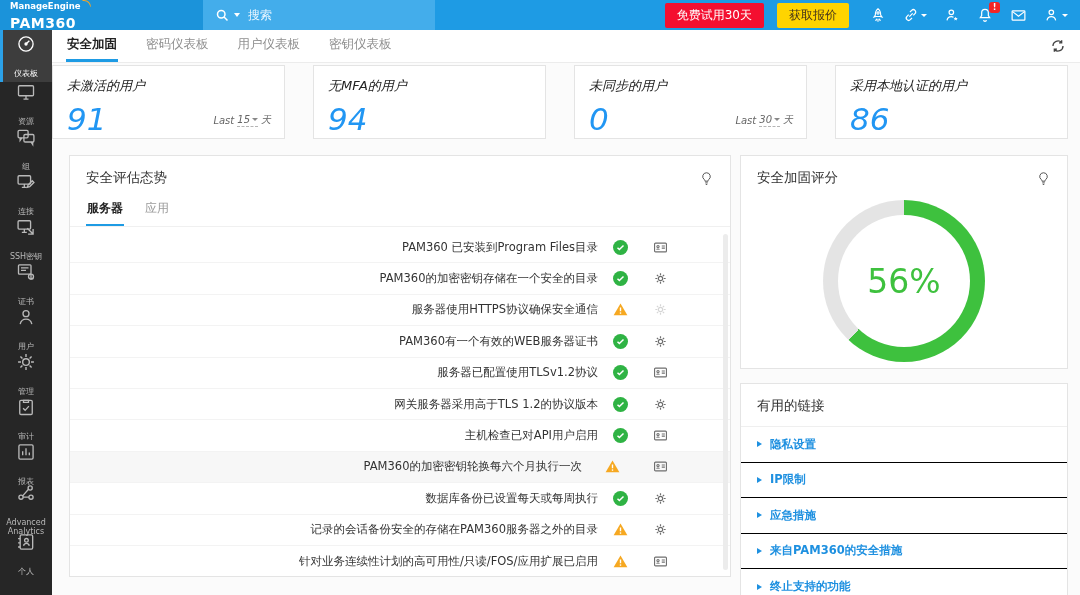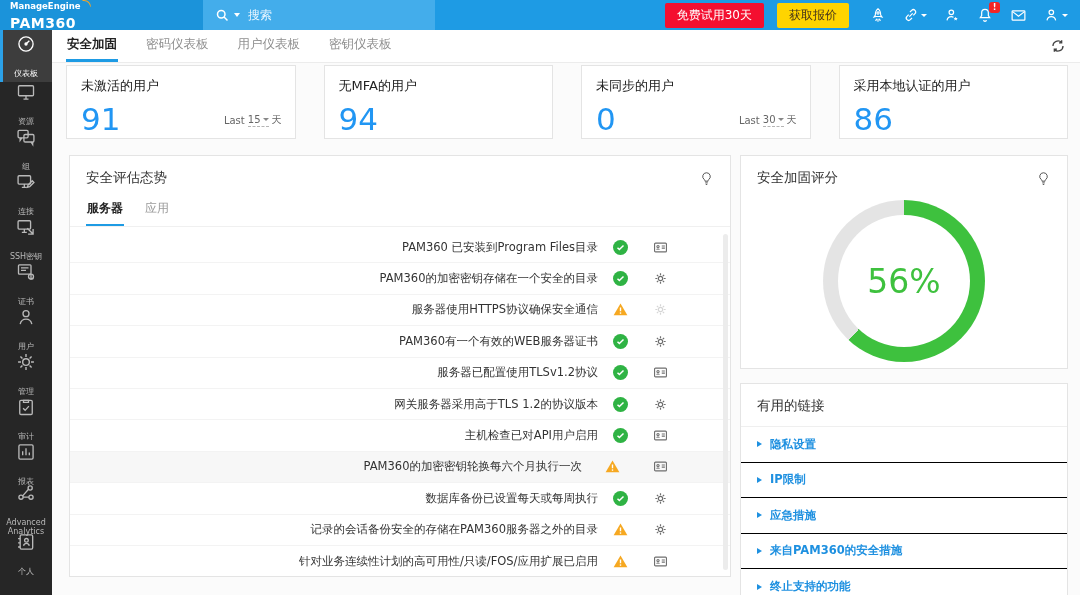--- a/index.html
+++ b/index.html
@@ -33,21 +33,21 @@
   .sb-item svg{flex:none;}
 
   
   .main{position:absolute;left:52px;top:30px;right:0;bottom:0;background:#fbfbfb;}
   .tabbar{height:33px;background:#fff;border-bottom:1px solid #ececec;display:flex;align-items:stretch;padding:0 14px;gap:27px;}
   .tab{font-size:12.5px;color:#8f8f8f;display:flex;align-items:center;border-bottom:3px solid transparent;cursor:pointer;padding:0 1px;}
   .tab.active{color:#222;font-weight:bold;border-bottom-color:#1e9be4;}
   .refresh{margin-left:auto;display:flex;align-items:center;cursor:pointer;}
 
   
-  .cards{position:absolute;left:14px;right:12px;top:35px;display:flex;gap:28px;}
+  .cards{position:absolute;left:0;right:12px;top:35px;display:flex;gap:28px;font-style:italic;}
   .card{flex:1;height:74px;background:#fff;border:1px solid #e4e4e4;padding:11px 14px;position:relative;cursor:pointer;}
   .card .ttl{font-size:13px;color:#222;}
   .card .val{font-size:31px;color:#2196f3;line-height:1;margin-top:9px;font-weight:400;}
   .period{position:absolute;right:13px;bottom:11px;font-size:10px;color:#666;display:flex;align-items:center;gap:3px;}
   .period .num{border-bottom:1px dashed #b5b5b5;padding-bottom:1px;cursor:pointer;display:flex;align-items:center;gap:2px;}
   .period .pcaret{width:0;height:0;border-left:3px solid transparent;border-right:3px solid transparent;border-top:3.5px solid #888;}
 
   .panel{background:#fff;border:1px solid #e4e4e4;position:absolute;}
   .panel-head{display:flex;align-items:center;justify-content:space-between;padding:13px 16px 6px;}
   .panel-title{font-size:13.5px;color:#333;}

